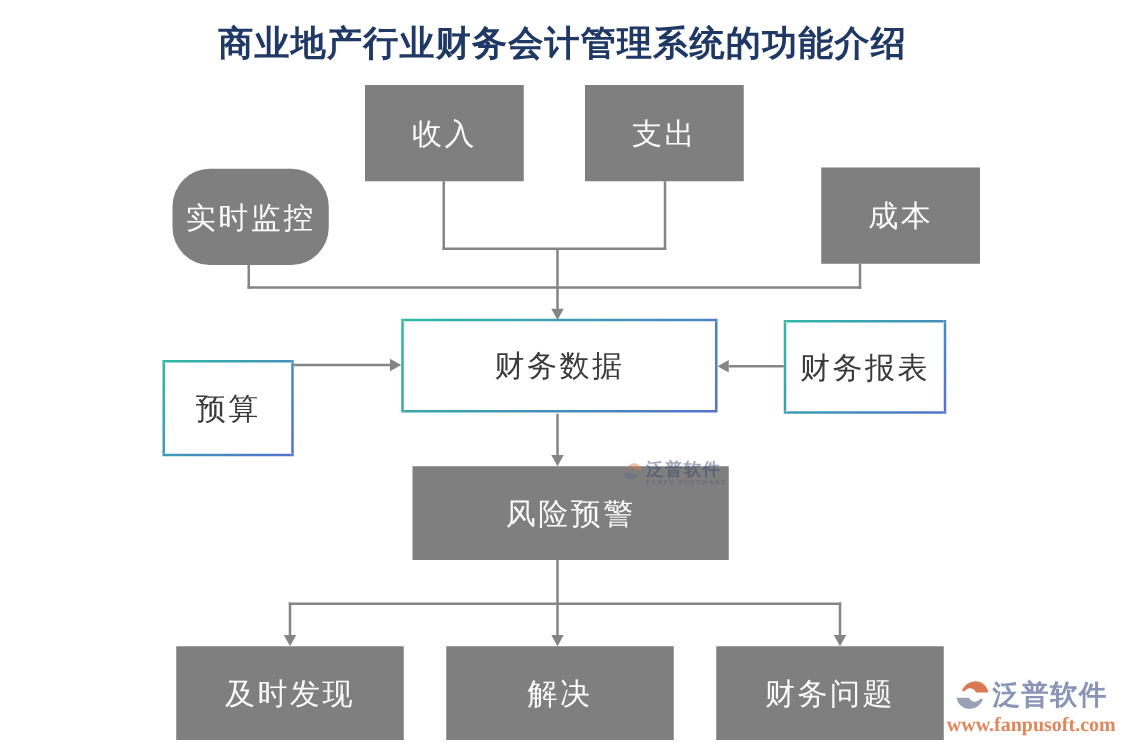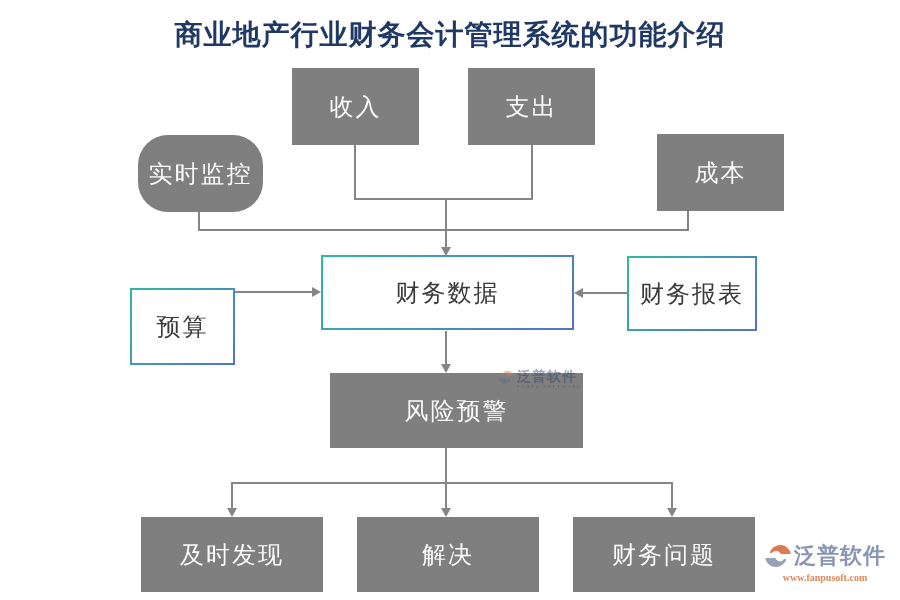--- a/index.html
+++ b/index.html
@@ -29,21 +29,21 @@
     position:absolute;left:498px;top:369px;display:flex;align-items:flex-start;gap:3px;
     opacity:.45;pointer-events:none;
   }
   .wm-faint .wm-brand{font-size:14px;font-weight:bold;color:#2e3f66;line-height:15px;letter-spacing:1px;}
   .wm-faint .wm-en{font-size:5px;color:#2e3f66;letter-spacing:1.5px;line-height:6px;}
   .wm-main{
     position:absolute;left:756px;top:541px;width:138px;text-align:center;pointer-events:none;
   }
   .wm-main .wm-row{display:flex;align-items:center;justify-content:center;gap:2px;}
   .wm-main .wm-brand{font-size:22px;font-weight:bold;color:#8a94b6;letter-spacing:1px;}
-  .wm-main .wm-url{font-size:10px;font-weight:bold;color:#e0875c;margin-top:1px;}
+  .wm-main .wm-url{font-size:16px;font-weight:bold;color:#e0875c;margin-top:1px;}
 </style>
 </head>
 <body>
 
 <div id="stage">
 
   <div class="title">商业地产行业财务会计管理系统的功能介绍</div>
 
   <div class="node node-gray" style="left:292px;top:68px;width:127px;height:77px;">
     <span>收入</span>

